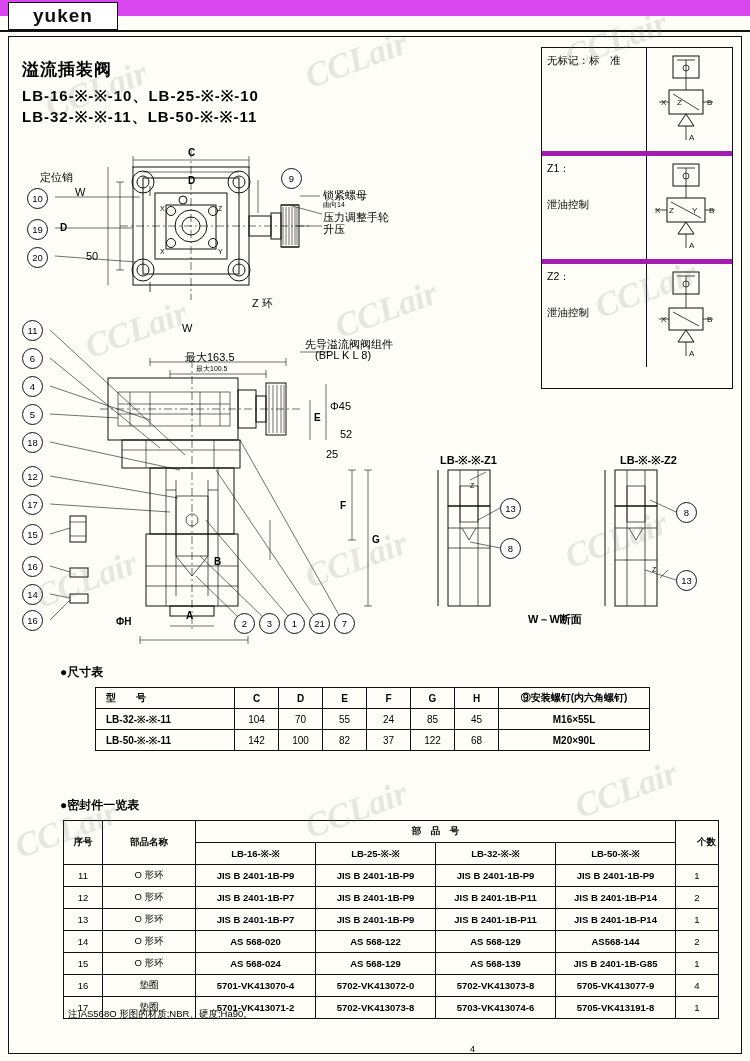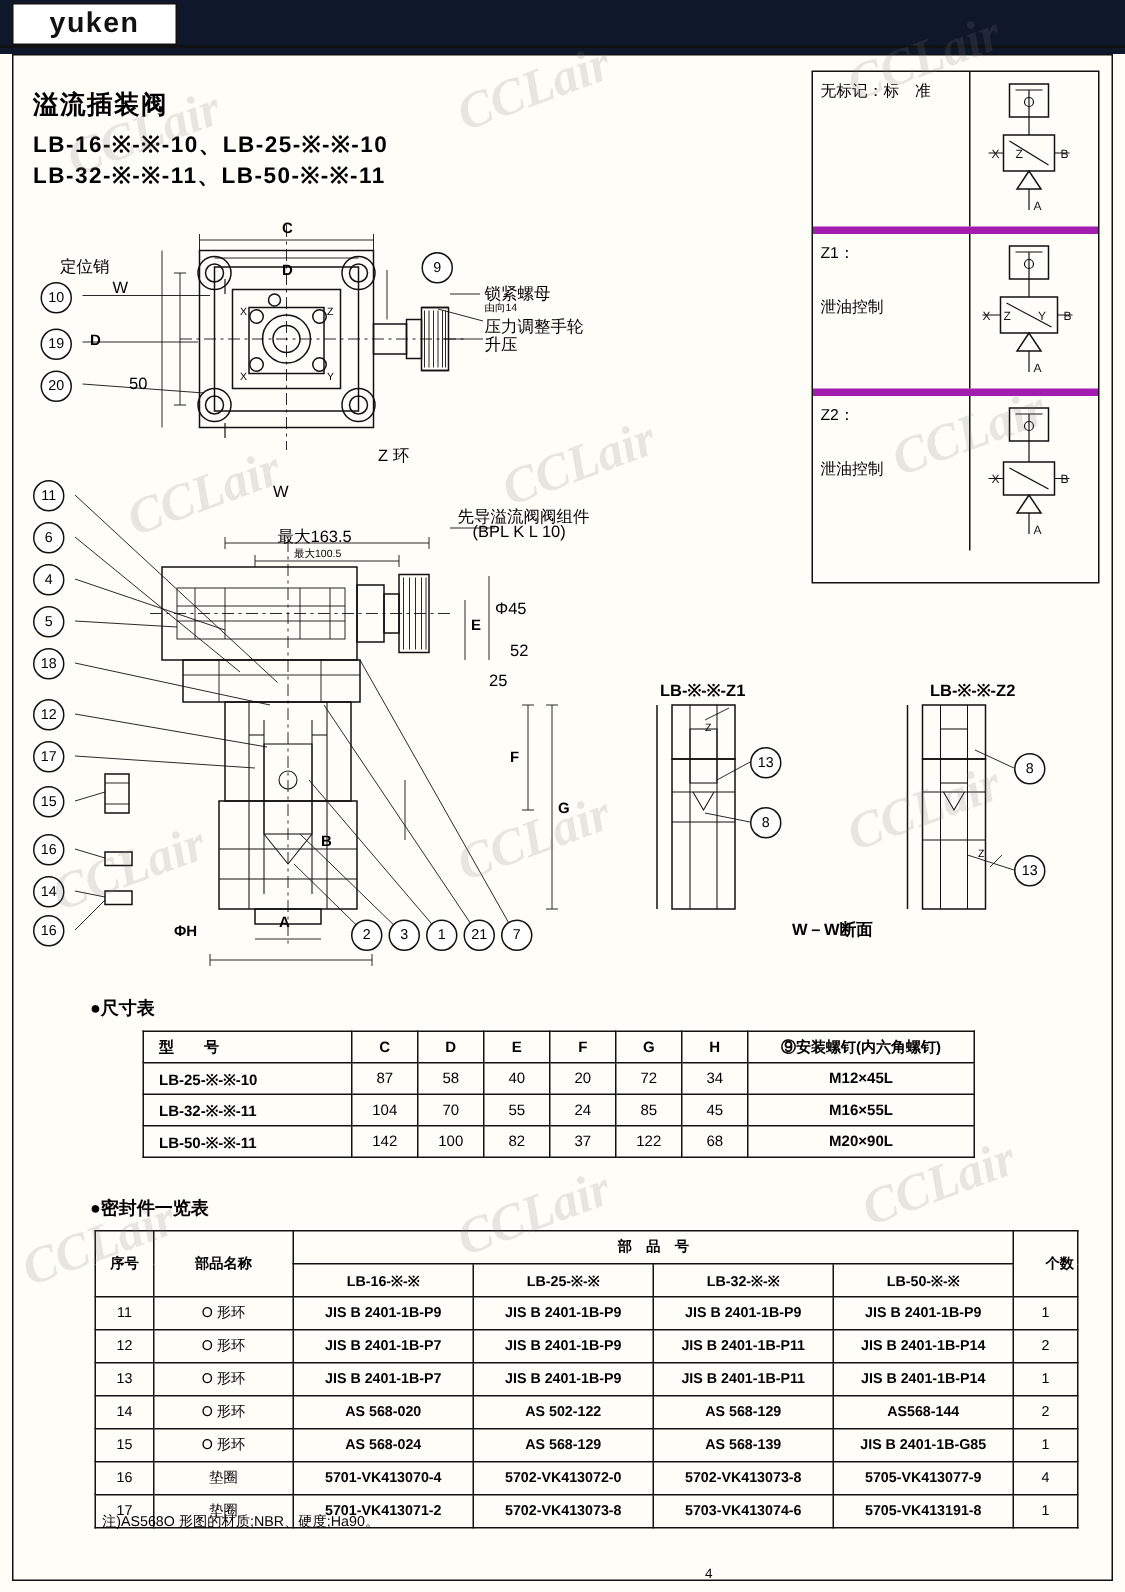--- a/index.html
+++ b/index.html
@@ -10,22 +10,22 @@
     color:#000;
     position:relative;
     overflow:hidden;
   }
   .page{
     position:absolute;left:0;top:0;width:750px;height:1061px;
     background:#fffdf7;
   }
   
   .header{
-    position:absolute;left:0;top:0;width:750px;height:36px;
-    background:#0f172a;
+    position:absolute;left:0;top:0;width:750px;height:16px;
+    background:#d946ef;
   }
   .logo-box{
     position:absolute;left:8px;top:2px;width:108px;height:26px;
     background:#ffffff;border:1px solid #111;
     display:flex;align-items:center;justify-content:center;
   }
   .logo-text{
     font-family:"Liberation Sans", sans-serif;
     font-weight:bold;font-size:19px;letter-spacing:1px;color:#111;
   }
@@ -433,21 +433,21 @@
     </g>
   </svg>
 
   <div class="t s8" style="left:40px;top:170px;">定位销</div>
   <div class="t s8" style="left:323px;top:188px;">锁紧螺母</div>
   <div class="t s7" style="left:323px;top:200px;">由向14</div>
   <div class="t s8" style="left:323px;top:210px;">压力调整手轮</div>
   <div class="t s8" style="left:323px;top:222px;">升压</div>
   <div class="t s8" style="left:252px;top:296px;">Z 环</div>
   <div class="t s8" style="left:305px;top:337px;">先导溢流阀阀组件</div>
-  <div class="t s8" style="left:315px;top:349px;">(BPL K L 10)</div>
+  <div class="t s8" style="left:315px;top:349px;">(BPL K L 8)</div>
   <div class="t s8" style="left:185px;top:350px;">最大163.5</div>
   <div class="t s7" style="left:196px;top:364px;">最大100.5</div>
   <div class="t b s10" style="left:188px;top:147px;">C</div>
   <div class="t b s10" style="left:188px;top:175px;">D</div>
   <div class="t b s10" style="left:60px;top:222px;">D</div>
   <div class="t s8" style="left:86px;top:250px;">50</div>
   <div class="t s8" style="left:75px;top:186px;">W</div>
   <div class="t s8" style="left:182px;top:322px;">W</div>
   <div class="t s7" style="left:160px;top:205px;">X</div>
   <div class="t s7" style="left:218px;top:205px;">Z</div>
@@ -502,30 +502,20 @@
         <th class="num">D</th>
         <th class="num">E</th>
         <th class="num">F</th>
         <th class="num">G</th>
         <th class="num">H</th>
         <th class="screw">⑨安装螺钉(内六角螺钉)</th>
       </tr>
     </thead>
     <tbody>
       <tr>
-        <td class="model">LB-25-※-※-10</td>
-        <td class="num">87</td>
-        <td class="num">58</td>
-        <td class="num">40</td>
-        <td class="num">20</td>
-        <td class="num">72</td>
-        <td class="num">34</td>
-        <td class="screw">M12×45L</td>
-      </tr>
-      <tr>
         <td class="model">LB-32-※-※-11</td>
         <td class="num">104</td>
         <td class="num">70</td>
         <td class="num">55</td>
         <td class="num">24</td>
         <td class="num">85</td>
         <td class="num">45</td>
         <td class="screw">M16×55L</td>
       </tr>
       <tr>
@@ -582,21 +572,21 @@
         <td class="cpart">JIS B 2401-1B-P7</td>
         <td class="cpart">JIS B 2401-1B-P9</td>
         <td class="cpart">JIS B 2401-1B-P11</td>
         <td class="cpart">JIS B 2401-1B-P14</td>
         <td>1</td>
       </tr>
       <tr>
         <td>14</td>
         <td>O 形环</td>
         <td class="cpart">AS 568-020</td>
-        <td class="cpart">AS 502-122</td>
+        <td class="cpart">AS 568-122</td>
         <td class="cpart">AS 568-129</td>
         <td class="cpart">AS568-144</td>
         <td>2</td>
       </tr>
       <tr>
         <td>15</td>
         <td>O 形环</td>
         <td class="cpart">AS 568-024</td>
         <td class="cpart">AS 568-129</td>
         <td class="cpart">AS 568-139</td>

